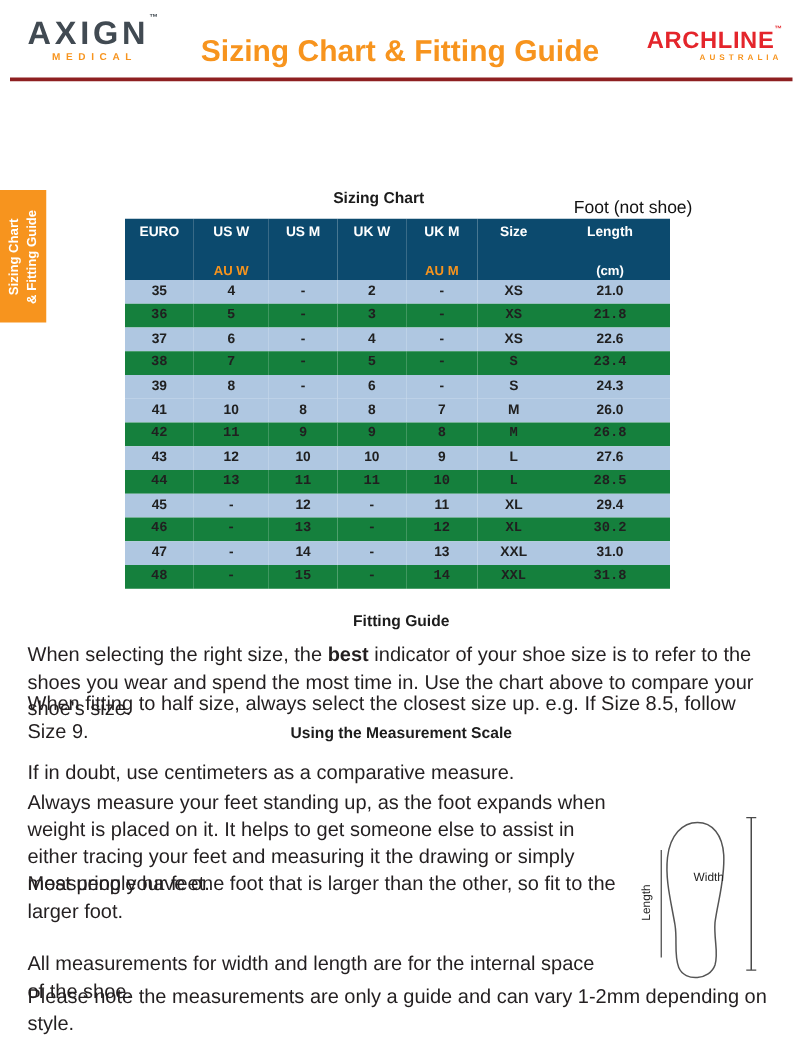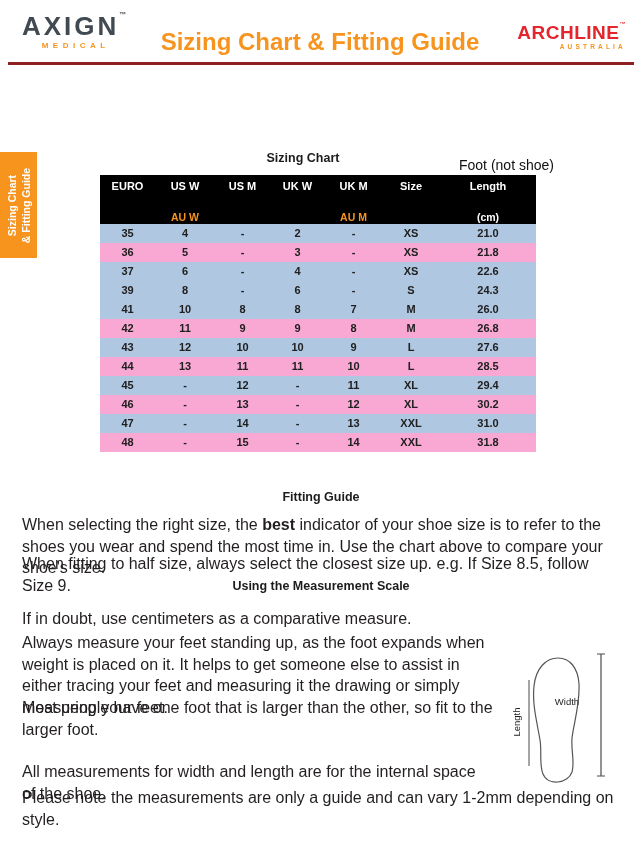--- a/index.html
+++ b/index.html
@@ -30,28 +30,28 @@
     transform:rotate(-90deg); color:#fff; font-weight:bold; font-size:10.5px;
     text-align:center; line-height:1.25; display:flex; flex-direction:column; justify-content:center; }
 
   
   .chart-heading { position:absolute; left:90px; width:426px; top:151px; text-align:center;
     font-weight:bold; font-size:12.5px; color:#1c1c1c; }
   .foot-note { position:absolute; left:417px; top:157px; font-weight:normal; font-size:14px; color:#111;margin-left:42px; }
 
   .size-table { position:absolute; left:100px; top:175px; width:436px;
     border-collapse:collapse; table-layout:fixed; }
-  .size-table th { background:#000000; color:#ffffff; vertical-align:top; padding:5px 0 0 0;
+  .size-table th { background:#0c4a6e; color:#ffffff; vertical-align:top; padding:5px 0 0 0;
     height:34px; font-size:11px; font-weight:bold; line-height:1.2; text-align:center; box-sizing:border-box; }
   .size-table th .sub { font-size:10.5px; margin-top:18px; font-weight:bold; }
   .size-table th .sub.accent { color:#f7941e; }
   .size-table td { text-align:center; font-weight:bold; font-size:11px; height:19px;
     color:#202020; padding:0; line-height:19px; }
   .row-a td { background:#afc7e1; }
-  .row-b td { background:#f9a8d4; }
+  .row-b td { background:#15803d;font-family:Liberation Mono, monospace; }
 
   
   .h2 { position:absolute; left:16px; width:610px; margin:0; text-align:center;
     font-size:12.5px; font-weight:bold; color:#1c1c1c; }
   .h-fitting { top:490px; }
   .h-measure { top:579px; }
 
   .p { position:absolute; margin:0; font-size:16px; line-height:1.35; color:#231f20; left:22px; }
   .p1  { top:514px; width:601px; }
   .p2  { top:553px; width:601px; }
@@ -154,20 +154,29 @@
         </tr>
         <tr class="row-a">
           <td>37</td>
           <td>6</td>
           <td>-</td>
           <td>4</td>
           <td>-</td>
           <td>XS</td>
           <td>22.6</td>
         </tr>
+        <tr class="row-b">
+          <td>38</td>
+          <td>7</td>
+          <td>-</td>
+          <td>5</td>
+          <td>-</td>
+          <td>S</td>
+          <td>23.4</td>
+        </tr>
         <tr class="row-a">
           <td>39</td>
           <td>8</td>
           <td>-</td>
           <td>6</td>
           <td>-</td>
           <td>S</td>
           <td>24.3</td>
         </tr>
         <tr class="row-a">

